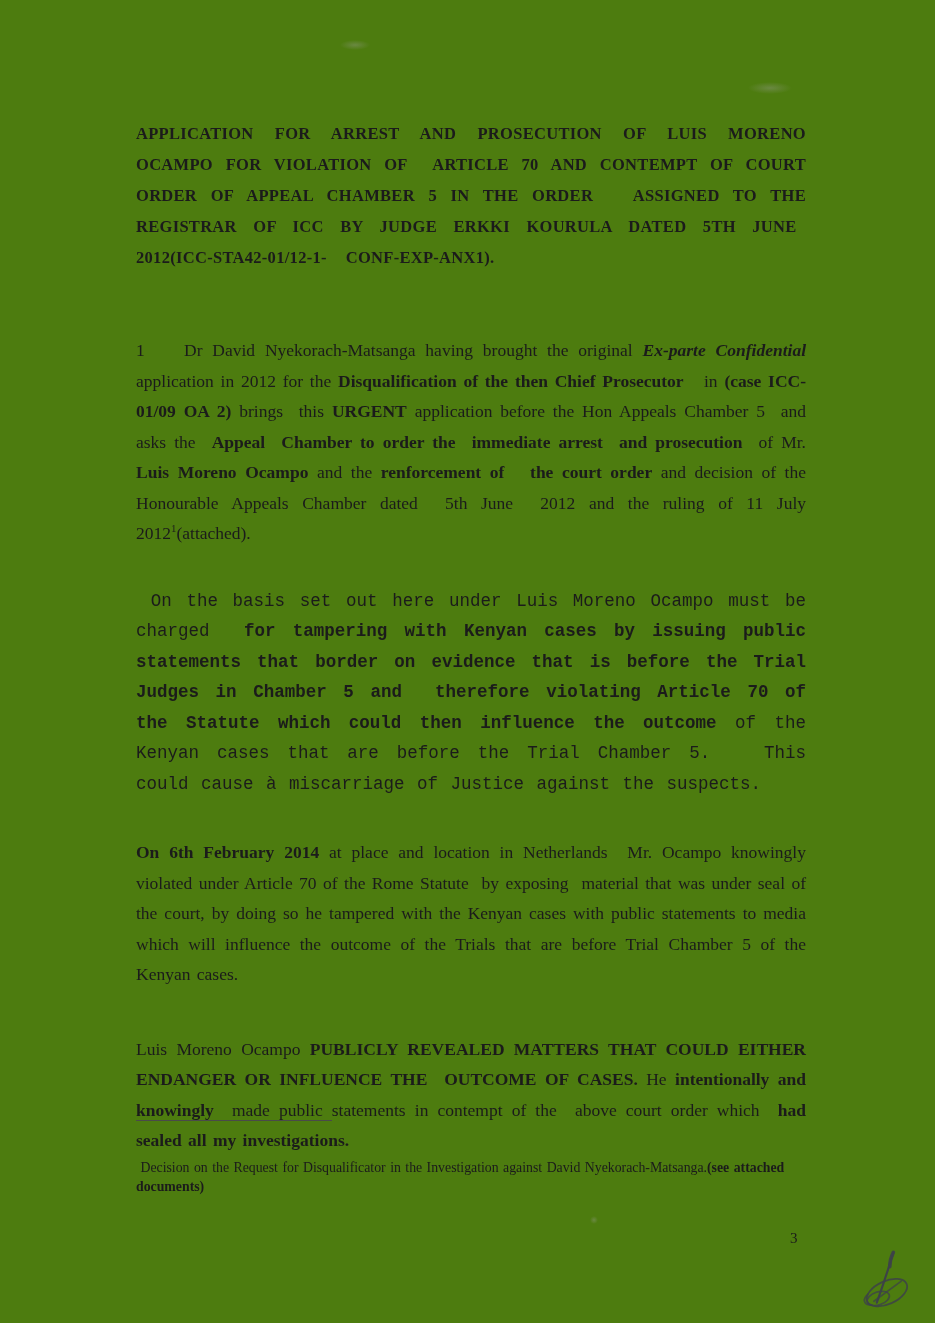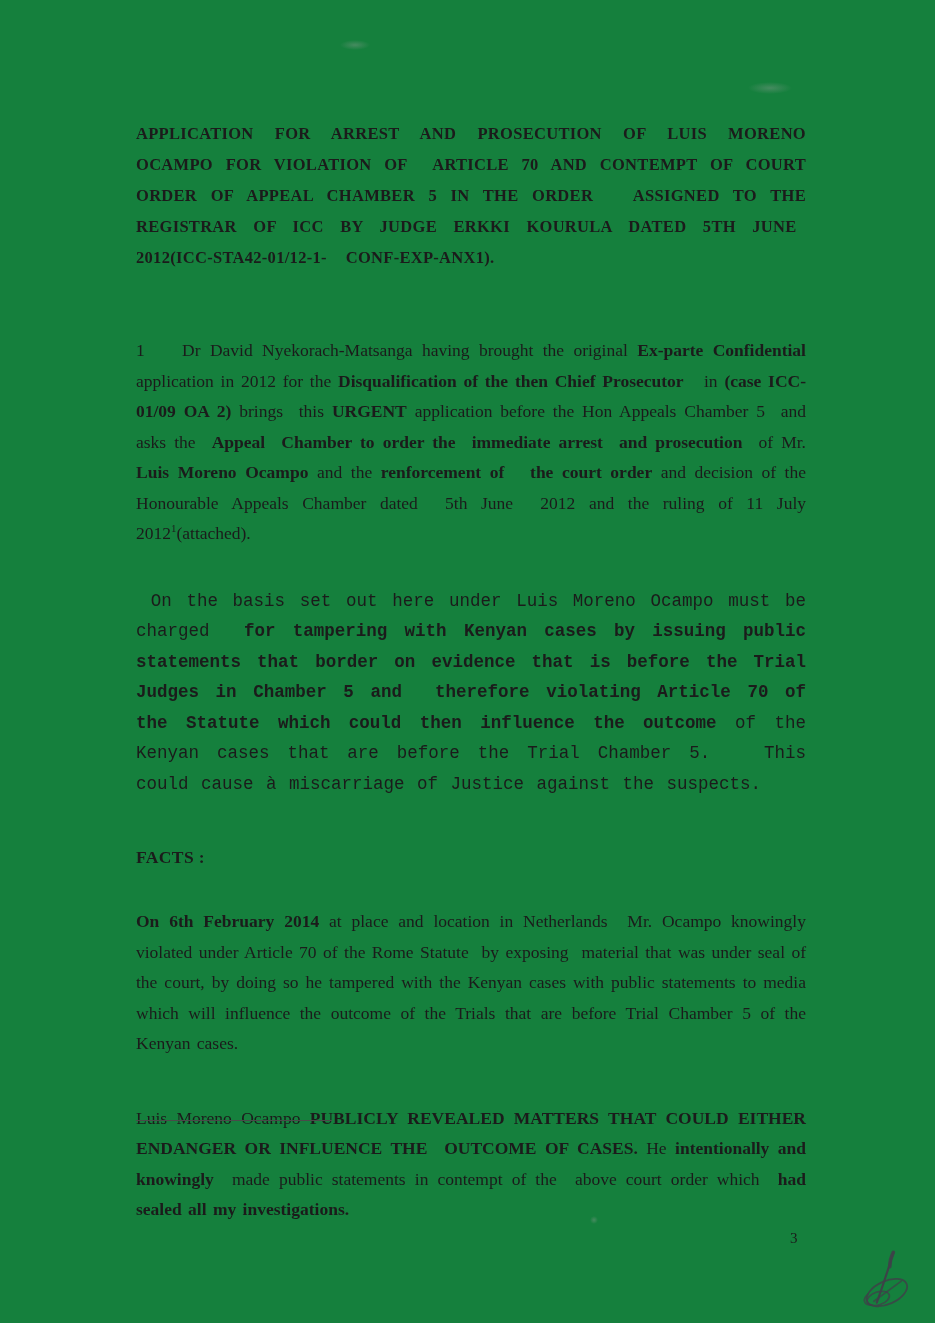--- a/index.html
+++ b/index.html
@@ -4,21 +4,21 @@
 <style>
   html, body {
     margin: 0;
     padding: 0;
     background: #ffffff;
   }
   .page {
     position: relative;
     width: 935px;
     height: 1323px;
-    background: #15803d;
+    background: #4d7c0f;
     font-family: "Liberation Serif", "DejaVu Serif", serif;
     color: #1b1b1b;
     overflow: hidden;
   }
   .content {
     position: absolute;
     left: 136px;
     width: 670px;
     top: 118px;
   }
@@ -42,21 +42,21 @@
   .p2 { margin-top: 37px; font-family: Liberation Mono, monospace; }
   .facts-heading {
     margin-top: 48px;
     font-weight: bold;
     font-size: 17.5px;
     letter-spacing: 0.4px;
   }
   .p3 { margin-top: 38px; }
   .p4 { margin-top: 44px; }
   .b { font-weight: bold; }
-  .i { }
+  .i { font-style: italic; }
   sup { font-size: 0.62em; line-height: 0; }
   .footnote-rule {
     position: absolute;
     left: 136px;
     top: 1120px;
     width: 196px;
     border-top: 1.6px solid #4a4a4a;
   }
   .footnote {
     position: absolute;
@@ -99,29 +99,29 @@
   <div class="smudge smudge-b"></div>
   <div class="smudge smudge-c"></div>
 
   <div class="content">
     <p class="doc-title">APPLICATION FOR ARREST AND PROSECUTION OF LUIS MORENO OCAMPO FOR VIOLATION OF&nbsp; ARTICLE 70 AND CONTEMPT OF COURT ORDER OF APPEAL CHAMBER 5 IN THE ORDER&nbsp;&nbsp; ASSIGNED TO THE REGISTRAR OF ICC BY JUDGE ERKKI KOURULA DATED 5TH JUNE&nbsp; 2012(ICC-STA42-01/12-1-&nbsp; CONF-EXP-ANX1).</p>
 
     <p class="para p1"><span>1&nbsp;&nbsp;&nbsp;&nbsp;Dr David Nyekorach-Matsanga having brought the original </span><span class="b i">Ex-parte Confidential</span><span> application in 2012 for the </span><span class="b">Disqualification of the then Chief Prosecutor</span><span>&nbsp;&nbsp; in </span><span class="b">(case ICC-01/09 OA 2)</span><span> brings&nbsp; this </span><span class="b">URGENT</span><span> application before the Hon Appeals Chamber 5&nbsp; and asks the&nbsp; </span><span class="b">Appeal&nbsp; Chamber to order the&nbsp; immediate arrest&nbsp; and prosecution</span><span>&nbsp; of Mr. </span><span class="b">Luis Moreno Ocampo</span><span> and the </span><span class="b">renforcement of&nbsp;&nbsp; the court order</span><span> and decision of the Honourable Appeals Chamber dated&nbsp; 5th June&nbsp; 2012 and the ruling of 11 July 2012</span><sup>1</sup><span>(attached).</span></p>
 
     <p class="para p2"><span>&nbsp;On the basis set out here under Luis Moreno Ocampo must be charged&nbsp; </span><span class="b">for tampering with Kenyan cases by issuing public statements that border on evidence that is before the Trial Judges in Chamber 5 and&nbsp; therefore violating Article 70 of the Statute which could then influence the outcome</span><span> of the Kenyan cases that are before the Trial Chamber 5.&nbsp;&nbsp; This could cause à miscarriage of Justice against the suspects.</span></p>
 
-    <p class="facts-heading">FACTS :</p>
 
     <p class="para p3"><span class="b">On 6th February 2014</span><span> at place and location in Netherlands&nbsp; Mr. Ocampo knowingly violated under Article 70 of the Rome Statute&nbsp; by exposing&nbsp; material that was under seal of the court, by doing so he tampered with the Kenyan cases with public statements to media which will influence the outcome of the Trials that are before Trial Chamber 5 of the Kenyan cases.</span></p>
 
     <p class="para p4"><span>Luis Moreno Ocampo </span><span class="b">PUBLICLY REVEALED MATTERS THAT COULD EITHER ENDANGER OR INFLUENCE THE&nbsp; OUTCOME OF CASES.</span><span> He </span><span class="b">intentionally and knowingly</span><span>&nbsp; made public statements in contempt of the&nbsp; above court order which&nbsp; </span><span class="b">had sealed all my investigations.</span></p>
   </div>
 
   <div class="footnote-rule"></div>
 
+  <div class="footnote"><span>&nbsp;Decision on the Request for Disqualificator in the Investigation against David Nyekorach-Matsanga.</span><span class="b">(see attached documents)</span></div>
 
   <div class="page-number">3</div>
 
   <div class="signature">
     <svg viewBox="0 0 100 100" fill="none" stroke="#3d4248" stroke-width="2.4" stroke-linecap="round">
       <ellipse cx="54" cy="62" rx="30" ry="16" transform="rotate(-24 54 62)" opacity="0.85"></ellipse>
       <ellipse cx="42" cy="70" rx="16" ry="9" transform="rotate(-18 42 70)" opacity="0.8"></ellipse>
       <path d="M63 6 C60 16 52 42 40 76" stroke-width="3"></path>
       <path d="M63 6 C60 12 58 20 58 26" stroke-width="5" opacity="0.9"></path>
       <path d="M28 64 C20 70 21 80 33 79" opacity="0.8"></path>

